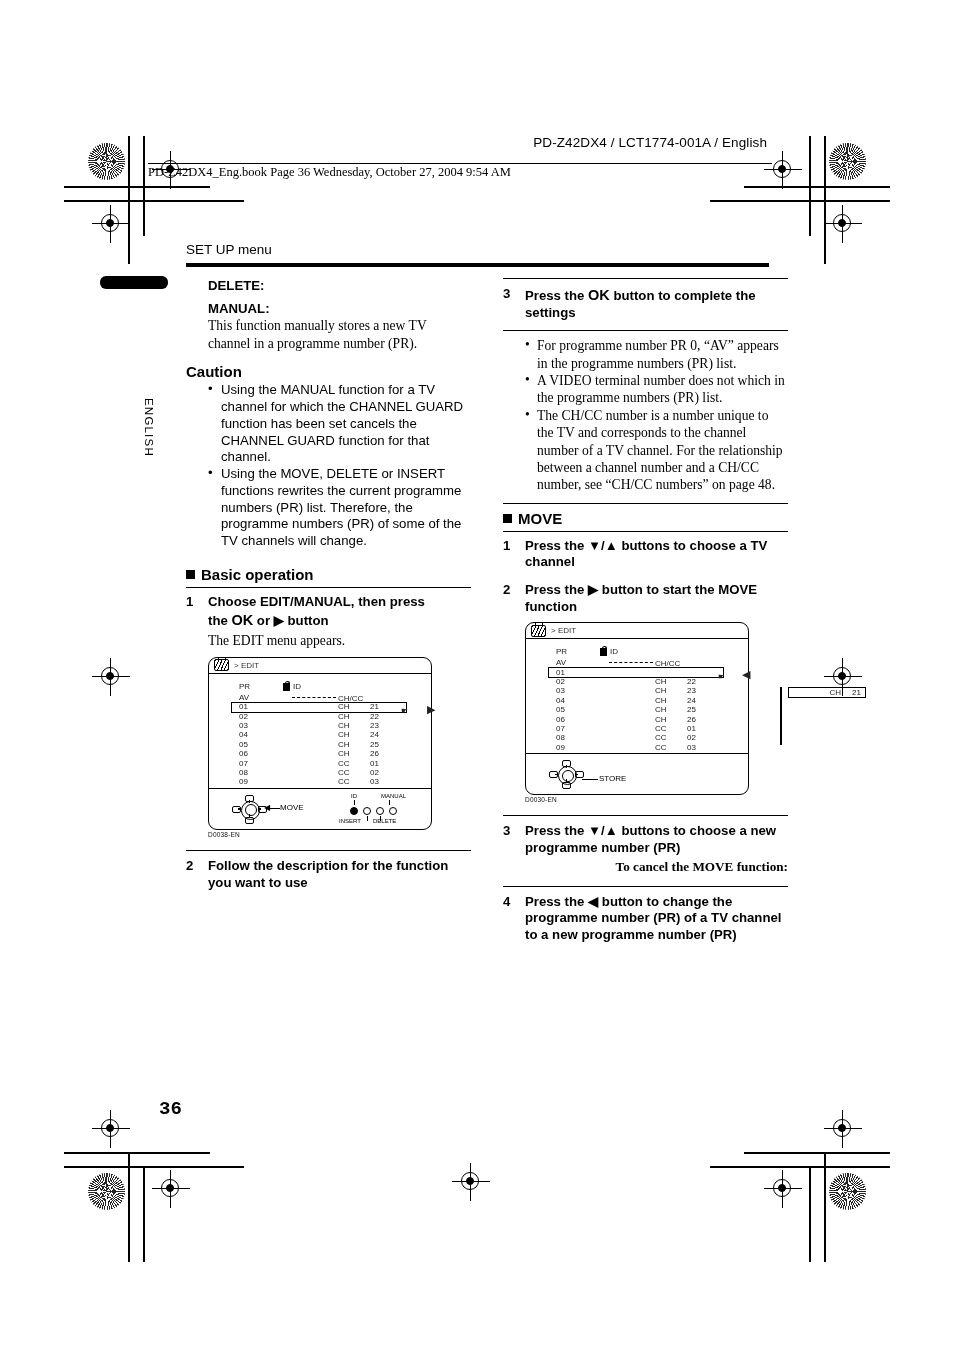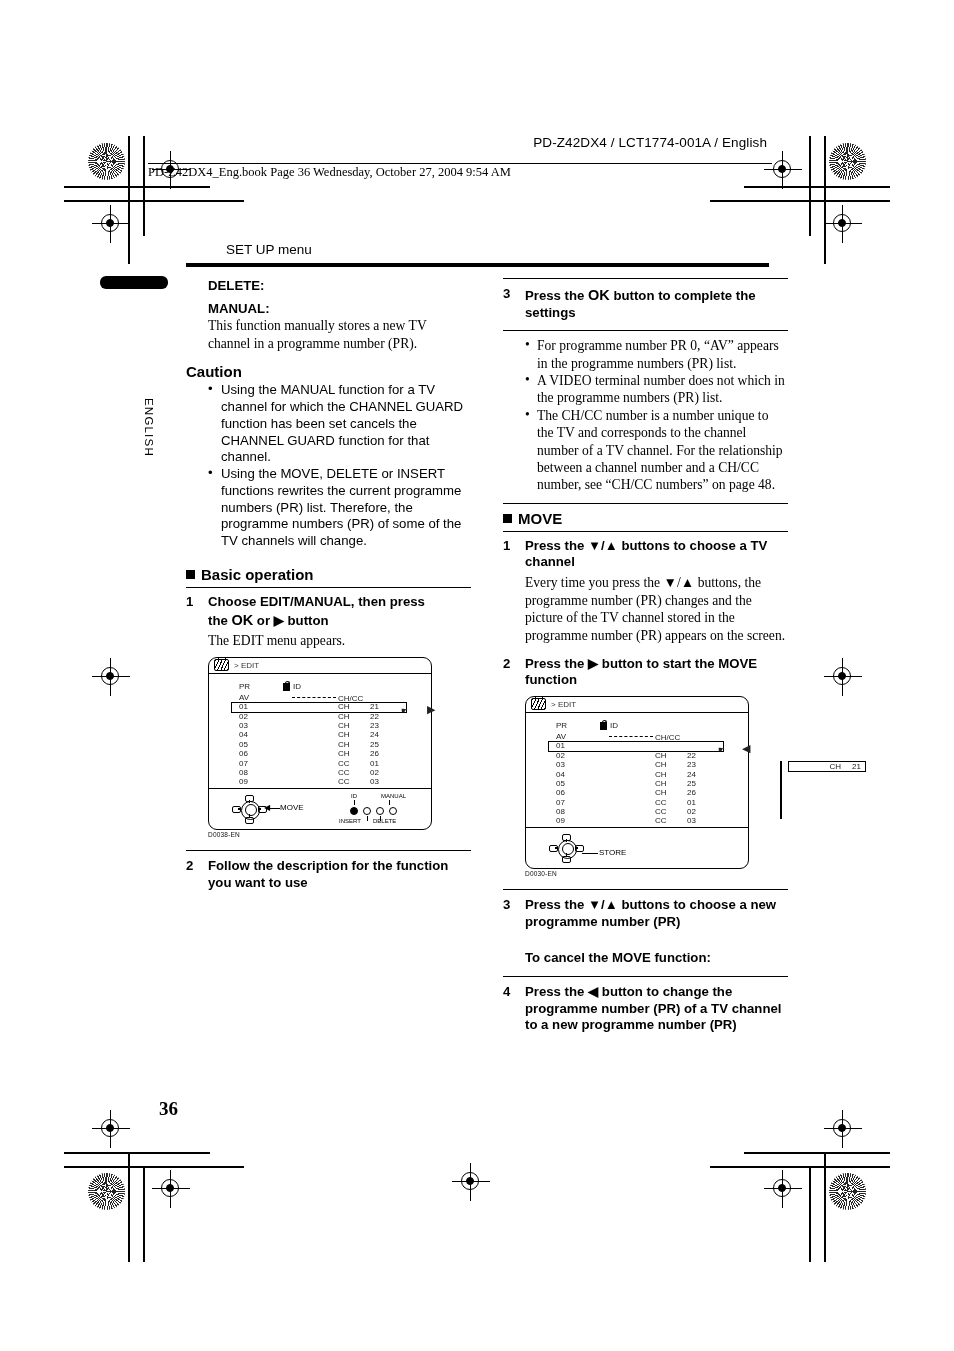--- a/index.html
+++ b/index.html
@@ -69,21 +69,20 @@
   }
   .filestamp-rule {
     position: absolute;
     left: 148px; top: 163px; width: 624px; height: 1px; background: #000;
   }
   .section-title {
     position: absolute;
     left: 186px; top: 242px;
     font-family: "Liberation Sans", sans-serif;
     font-size: 13.5px;
-    margin-left: 40px;
   }
   .section-rule {
     position: absolute;
     left: 186px; top: 263px; width: 583px; height: 3.5px; background: #000;
   }
   .tab-marker {
     position: absolute;
     left: 100px; top: 276px;
     width: 68px; height: 13px;
     background: #000;
@@ -94,21 +93,21 @@
     left: 143px; top: 398px;
     font-family: "Liberation Sans", sans-serif;
     font-size: 11.5px;
     letter-spacing: 1.2px;
     writing-mode: vertical-rl;
     text-orientation: mixed;
   }
   .page-num {
     position: absolute;
     left: 159px; top: 1098px;
-    font-family: Liberation Serif, serif;
+    font-family: Liberation Mono, monospace;
     font-weight: bold;
     font-size: 19px;
   }
 
   
   .col {
     position: absolute;
     width: 285px;
   }
   .col-left  { left: 186px; top: 278px; }
@@ -185,24 +184,25 @@
   }
   .step .num { width: 22px; flex: 0 0 22px; }
   .step .txt { flex: 1; }
   .step-note {
     font-family: "Liberation Serif", serif;
     font-size: 13.6px;
     line-height: 1.3;
     margin: 3px 0 0 22px;
   }
   .sub-bold {
-    font-family: Liberation Sans, sans-serif;
+    font-family: Liberation Serif, serif;
     font-weight: bold;
     font-size: 13.2px;
-    margin: 20px 0 0 22px;
+    margin: 2px 0 0 22px;
+    text-align: right;
   }
   .ok-glyph { font-family: "Liberation Sans", sans-serif; font-weight: bold; font-size: 14.5px; }
   .big-back { font-family: "Liberation Sans", sans-serif; font-weight: bold; font-size: 15px; }
 
   
   .osd-wrap { position: relative; margin: 7px 0 0 22px; }
   .osd {
     position: relative;
     width: 224px;
     border: 1.4px solid #000;
@@ -667,21 +667,20 @@
 
   <div class="sq-heading" style="margin-top:6px;">
     <span class="sq"></span><span>MOVE</span>
   </div>
   <div class="rule-thin"></div>
 
   <div class="step">
     <div class="num">1</div>
     <div class="txt">Press the ▼/▲ buttons to choose a TV channel</div>
   </div>
-  <div class="step-note">Every time you press the ▼/▲ buttons, the programme number (PR) changes and the picture of the TV channel stored in the programme number (PR) appears on the screen.</div>
 
   <div class="step" style="margin-top:11px;">
     <div class="num">2</div>
     <div class="txt">Press the ▶ button to start the MOVE function</div>
   </div>
 
   <div class="osd-wrap">
     <div class="osd">
       <div class="osd-titlebar">
         <span class="tv-icon"></span>

